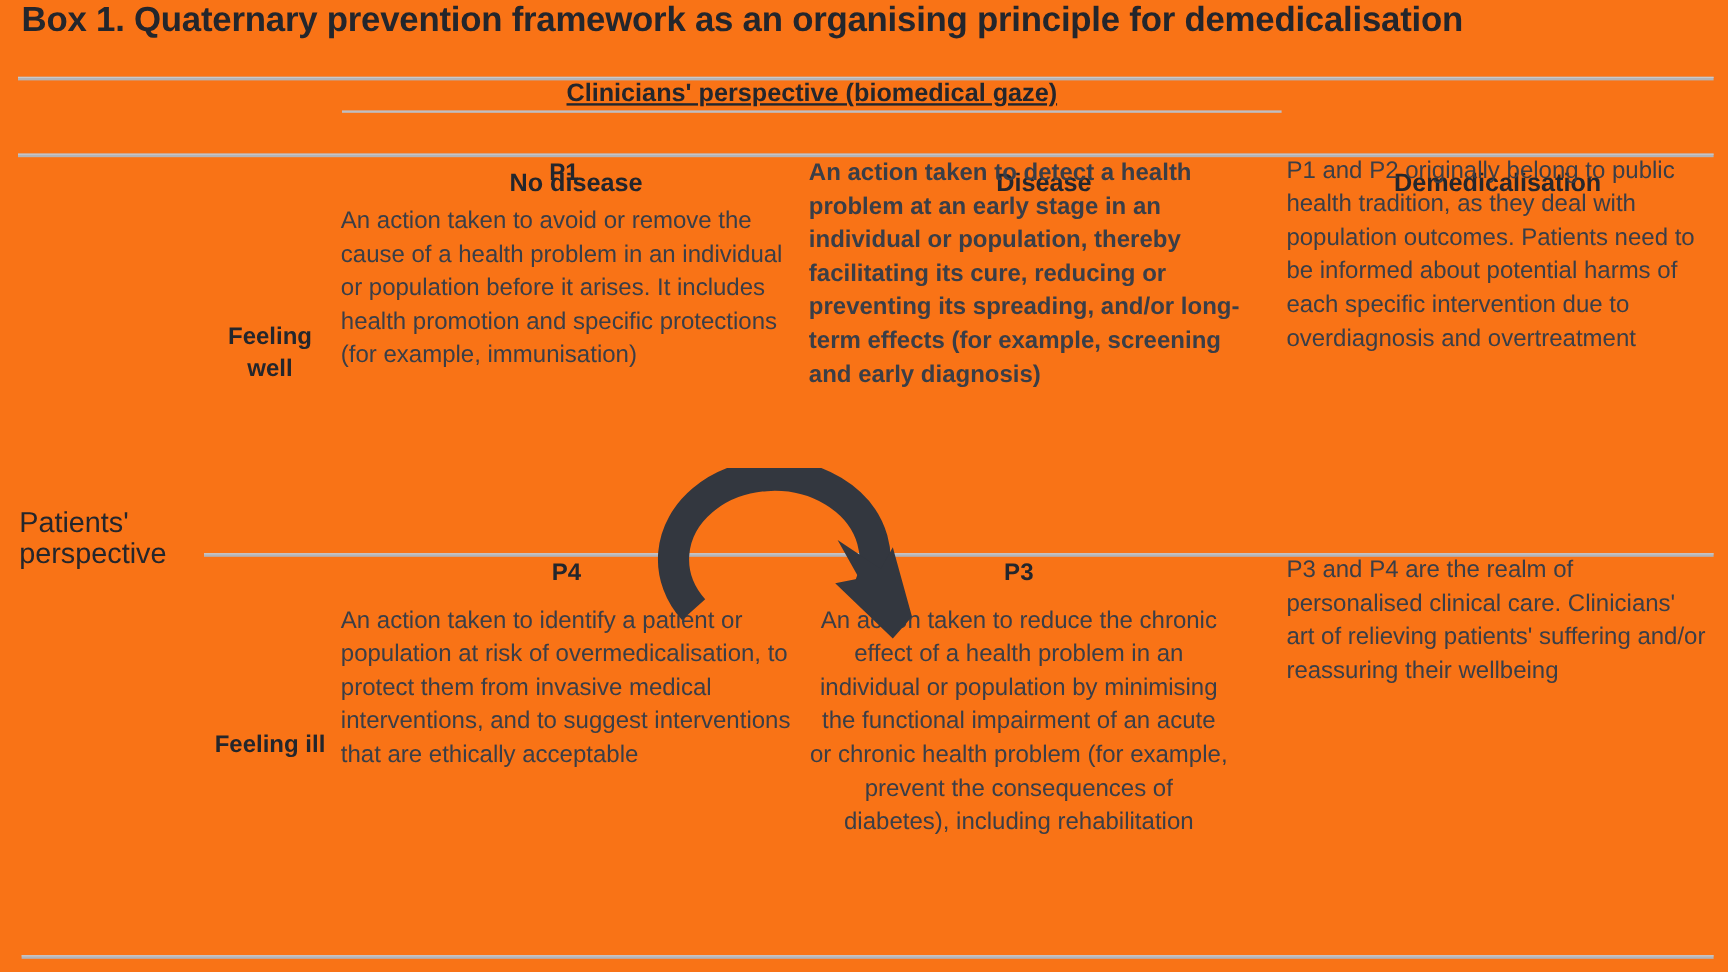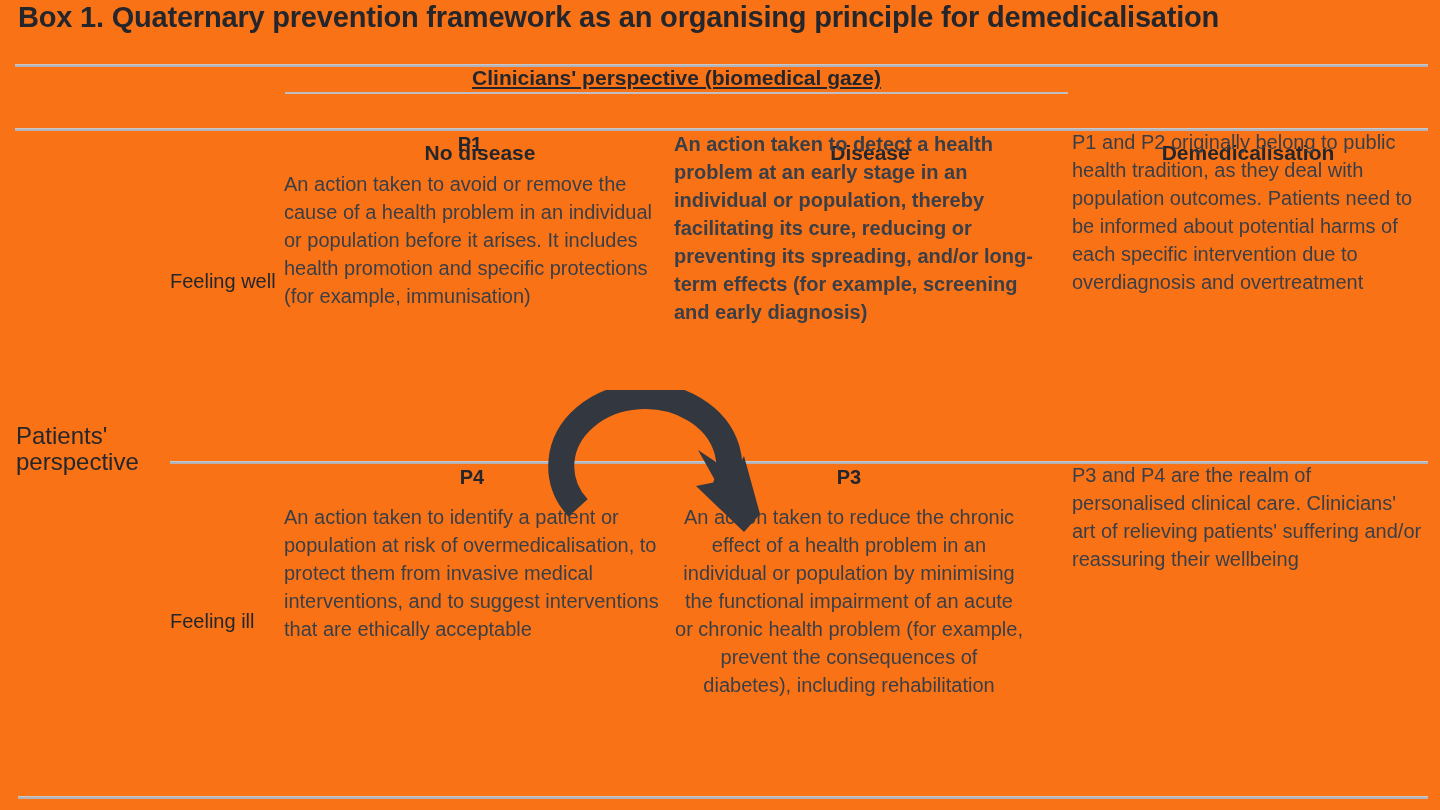--- a/index.html
+++ b/index.html
@@ -90,22 +90,23 @@
     color: #24262c;
   }
 
   
   .row-label {
     position: absolute;
     left: 170px;
     width: 110px;
     font-size: 20px;
     line-height: 26px;
-    font-weight: normal;
-    color: #24262c;
+    font-weight: bold;
+    color: #24262c;
+    text-align: center;
   }
   .row-label-well { top: 268px; }
   .row-label-ill  { top: 608px; }
 
   
   .cell {
     position: absolute;
     font-size: 20px;
     line-height: 28px;
     color: #3a3e47;

